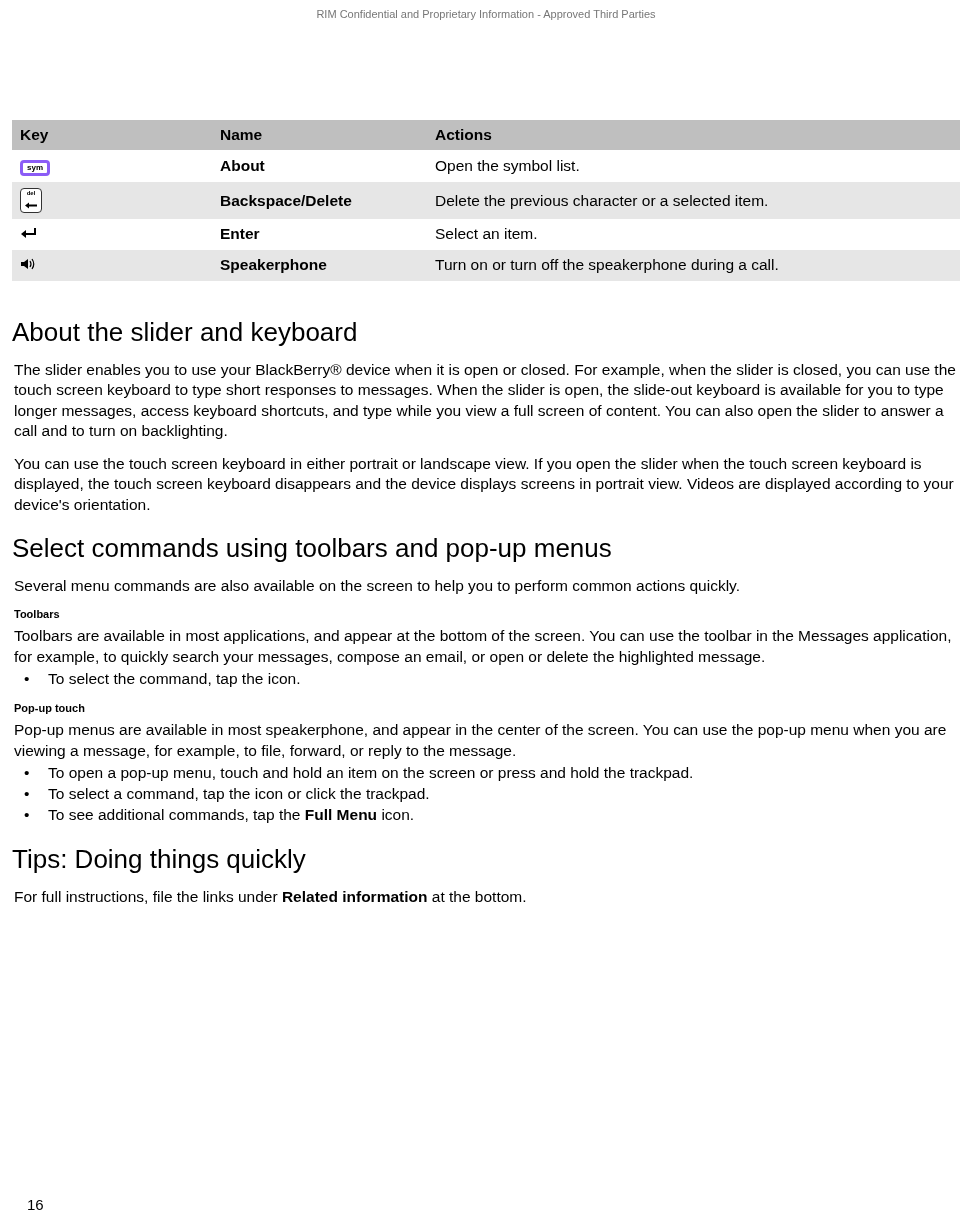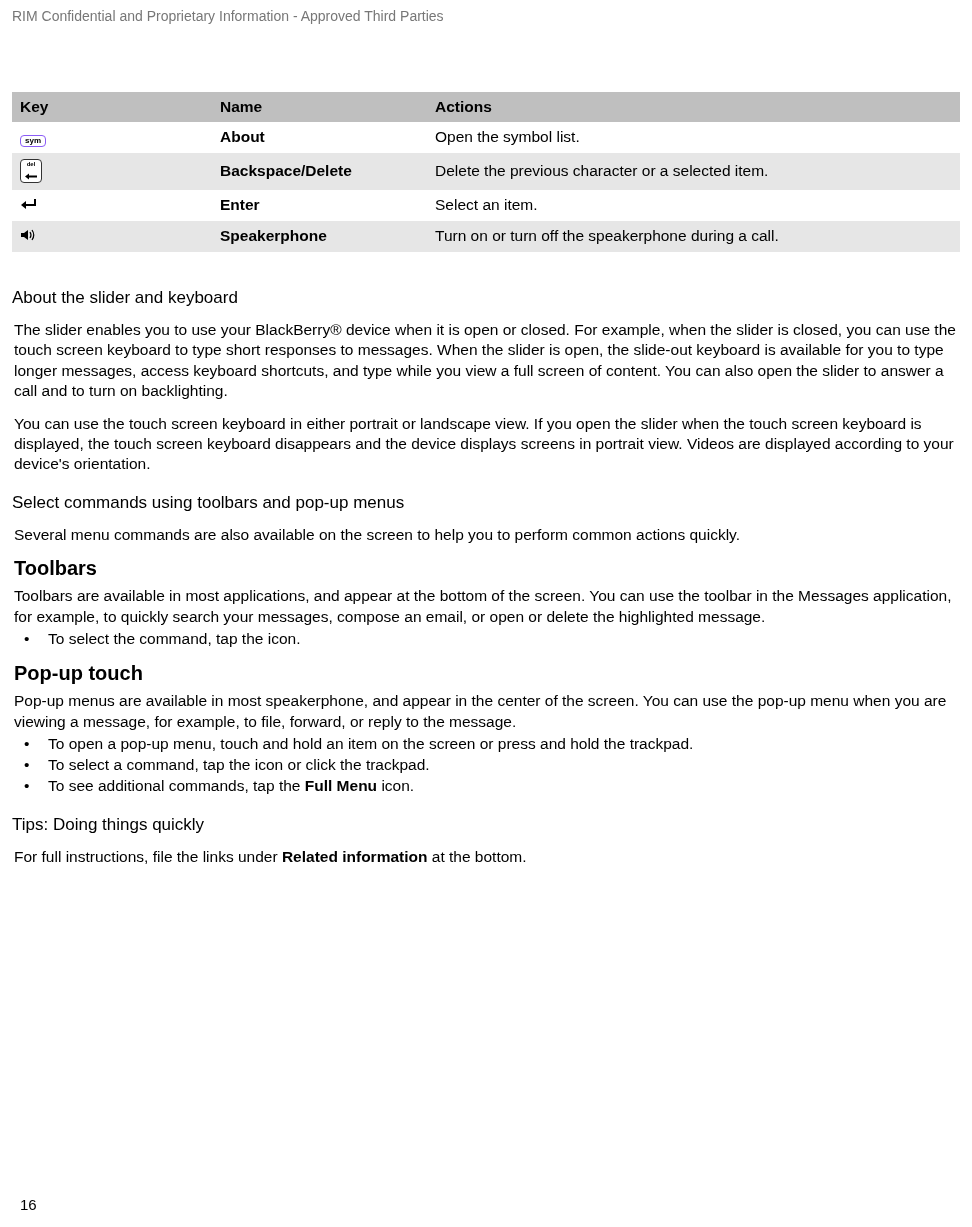--- a/index.html
+++ b/index.html
@@ -6,23 +6,24 @@
     body {
       font-family: "Segoe UI", Tahoma, Arial, sans-serif;
       background: #fff;
       color: #000;
       width: 972px;
       height: 1227px;
       position: relative;
       padding: 8px 12px;
     }
     .header {
-      font-size: 14px;
+      font-size: 11px;
       color: #777;
-      margin-bottom: 68px;
+      margin-bottom: 100px;
+      text-align: center;
     }
     table {
       width: 100%;
       border-collapse: collapse;
       margin-bottom: 36px;
       font-size: 15.5px;
     }
     thead th {
       background: #bfbfbf;
       font-weight: bold;
@@ -37,31 +38,31 @@
     tbody tr.even { background: #e6e6e6; }
     .col-key { width: 200px; }
     .col-name { width: 215px; font-weight: bold; }
     .key-icon {
       display: inline-block;
       vertical-align: middle;
     }
     h2 {
       font-family: "Trebuchet MS", "Segoe UI", Arial, sans-serif;
       font-weight: normal;
-      font-size: 17px;
+      font-size: 26px;
       margin: 18px 0 12px 0;
       letter-spacing: 0px;
     }
     p {
       font-size: 15.5px;
       line-height: 1.32;
       margin: 6px 2px 12px 2px;
     }
     .subhead {
-      font-size: 20px;
+      font-size: 11px;
       font-weight: bold;
       margin: 10px 2px 6px 2px;
     }
     ul {
       list-style: none;
       margin: 0 0 12px 0;
       padding: 0;
       font-size: 15.5px;
       line-height: 1.35;
     }
@@ -72,29 +73,29 @@
     }
     ul li::before {
       content: "•";
       position: absolute;
       left: 12px;
       top: 0;
     }
     .page-number {
       position: absolute;
       bottom: 14px;
-      left: 20px;
+      left: 27px;
       font-size: 15px;
       margin-top: 40px;
     }
     .bold { font-weight: bold; }
     
     .keycap {
       display: inline-block;
-      border: 1px solid #8b5cf6;
+      border: 3px solid #8b5cf6;
       border-radius: 4px;
       padding: 1px 4px;
       font-size: 8px;
       font-weight: bold;
       font-family: Arial, sans-serif;
       line-height: 1;
       background: #fff;
       min-width: 22px;
       text-align: center;
     }

